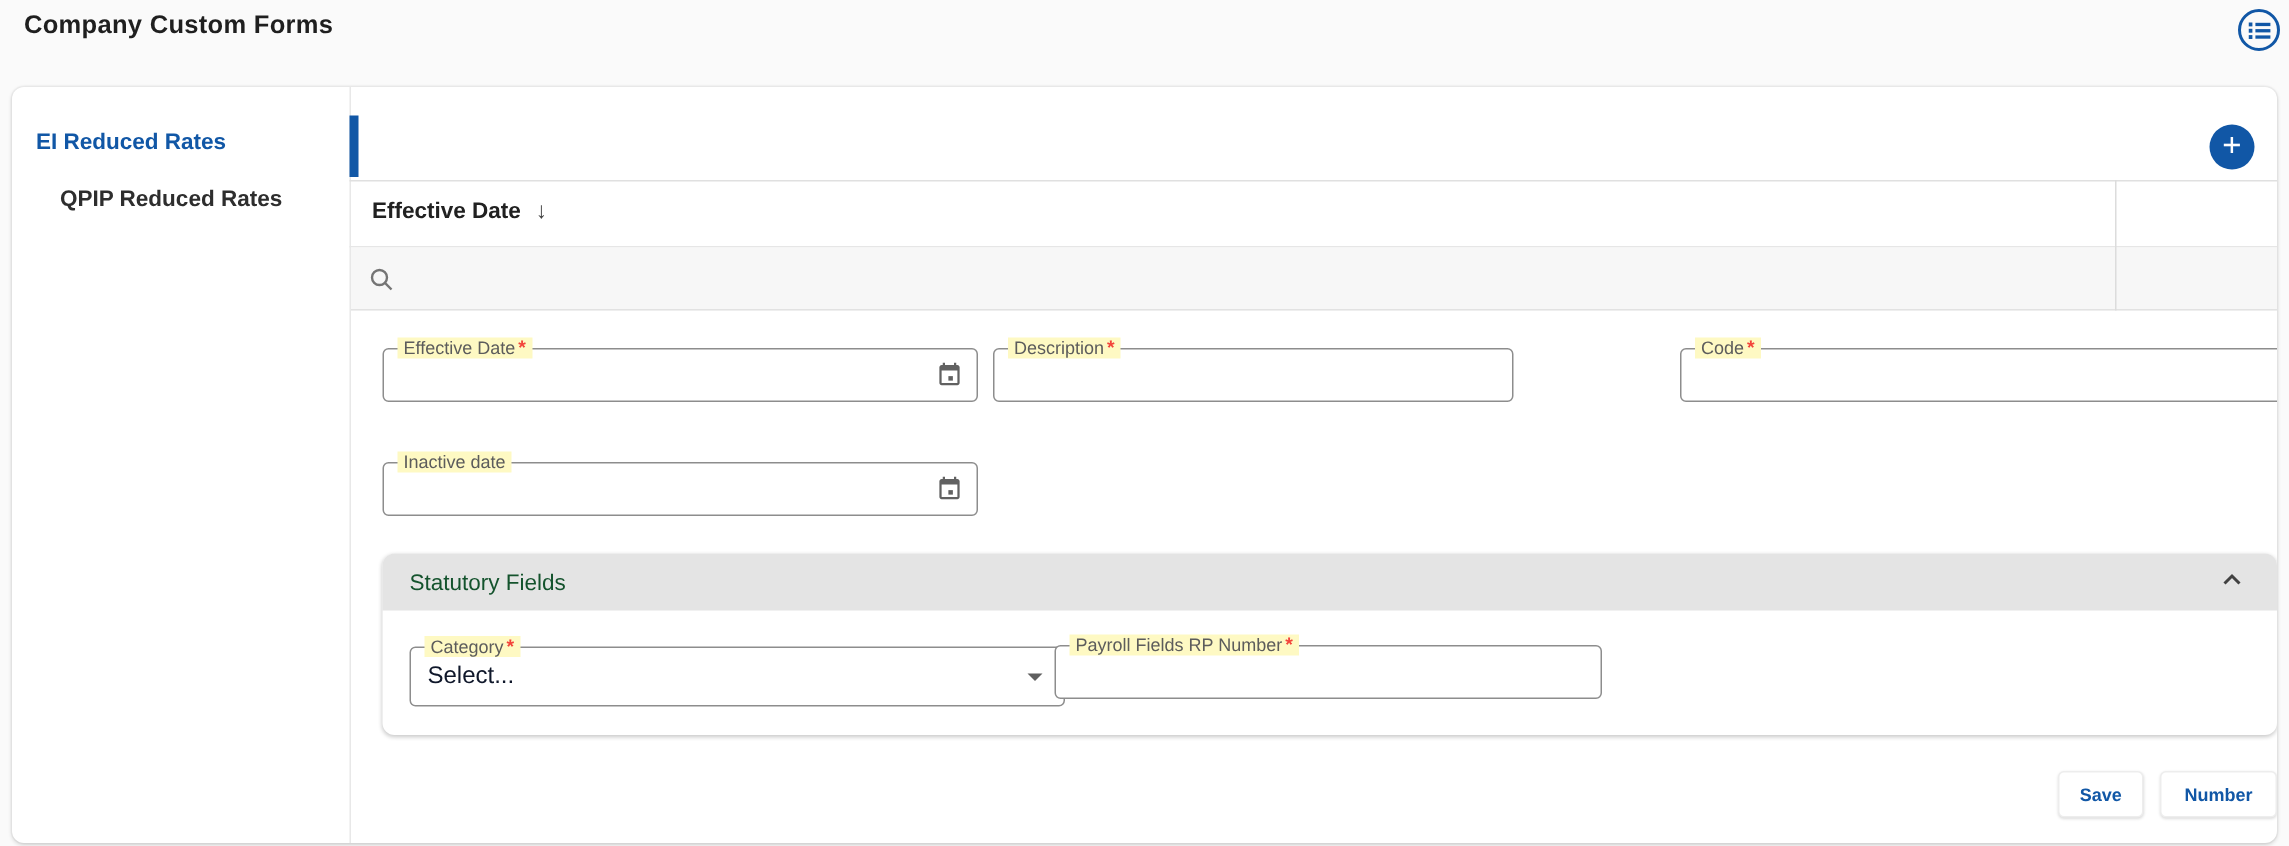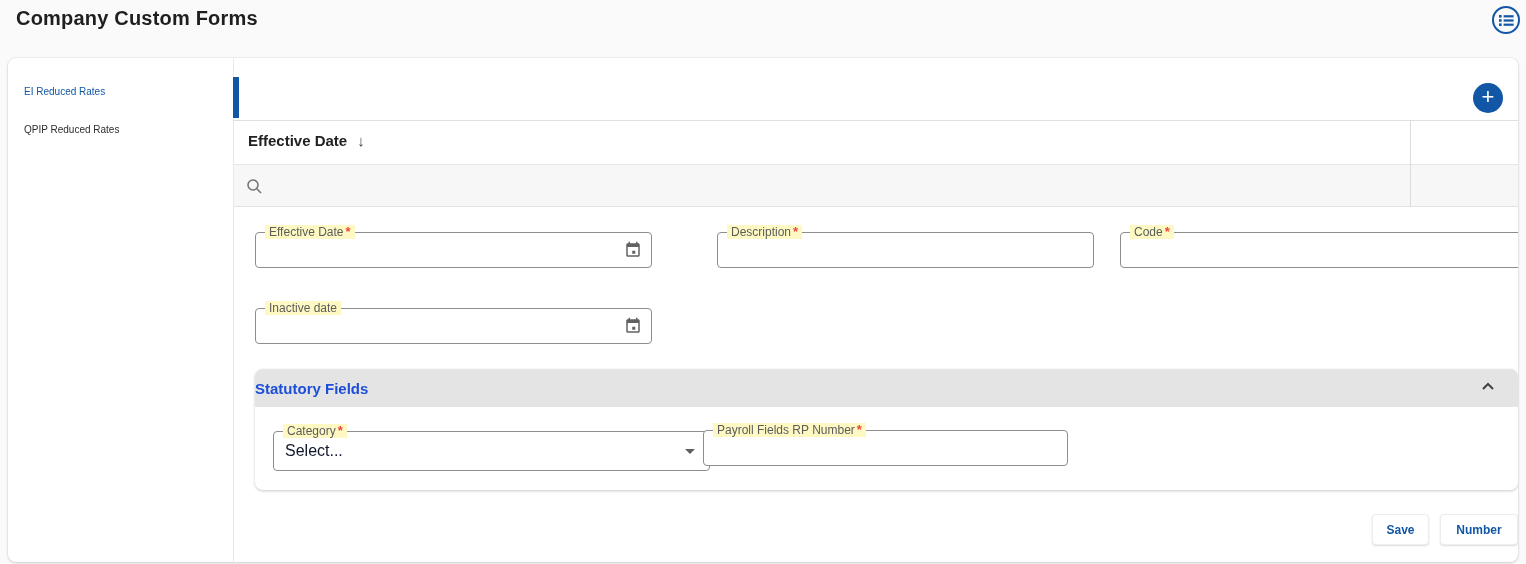--- a/index.html
+++ b/index.html
@@ -6,38 +6,38 @@
   html,body { width:1526px; height:564px; }
   body {
     position: relative;
     background: #fafafa;
     font-family: "Liberation Sans", sans-serif;
     overflow: hidden;
   }
   
   .app-title {
     position:absolute; left:16px; top:7px;
-    font-size:20px; font-weight:700; color:#1f1f1f; letter-spacing:0.2px;
+    font-size:17px; font-weight:700; color:#1f1f1f; letter-spacing:0.2px;
   }
   .header-icon-btn {
     position:absolute; left:1492px; top:6px; width:28px; height:28px;
     border:2px solid #1157a6; border-radius:50%ая;
     border-radius:50%; background:transparent; cursor:pointer;
     display:flex; align-items:center; justify-content:center;
   }
   
   .card {
     position:absolute; left:8px; top:58px; width:1510px; height:504px;
     background:#fff; border-radius:8px;
     box-shadow:0 1px 3px rgba(0,0,0,0.16), 0 0 0 1px rgba(0,0,0,0.03);
     overflow:hidden;
   }
   
   .side-item {
-    position:absolute; left:16px; font-size:10px; font-weight:400;
+    position:absolute; left:16px; font-size:15px; font-weight:700;
     color:#2e2e2e; cursor:pointer; white-space:nowrap;
   }
   .side-item.active { color:#1157a6; }
   .v-divider {
     position:absolute; left:225px; top:0; width:1px; height:504px; background:#e8e8e8;
   }
   .active-bar {
     position:absolute; left:225px; top:19px; width:6px; height:41px; background:#1157a6;
   }
   
@@ -83,21 +83,21 @@
   }
   
   .statutory {
     position:absolute; left:247px; top:311px; right:0; height:121px;
     border-radius:8px; box-shadow:0 1px 3px rgba(0,0,0,0.22); background:#fff;
   }
   .stat-header {
     position:relative; height:38px; background:#e4e4e4; border-radius:8px 8px 0 0;
     display:flex; align-items:center; cursor:pointer;
   }
-  .stat-title { font-size:15px; font-weight:700; color:#1d4ed8; }
+  .stat-title { font-size:15px; font-weight:400; color:#14532d; margin-left:18px; }
   .chevron { position:absolute; right:24px; top:13px; }
   .select-field { height:40px; cursor:pointer; }
   .select-value { position:absolute; left:11px; top:10px; font-size:16px; color:#0f172a; }
   .caret {
     position:absolute; right:14px; top:17px; width:0; height:0;
     border-left:5px solid transparent; border-right:5px solid transparent;
     border-top:5px solid #5f5f5f;
   }
   
   .btn {
@@ -121,21 +121,21 @@
       <rect x="4.6" y="5.4" width="10" height="2.2" fill="#1157a6"></rect>
     <rect x="0" y="9.4" width="2.6" height="2.6" fill="#1157a6"></rect>
       <rect x="4.6" y="9.6" width="10" height="2.2" fill="#1157a6"></rect>
   </svg>
 </button>
 
 <div class="card">
 
   <div>
     <div class="side-item active" style="top:28px;">EI Reduced Rates</div>
-    <div class="side-item" style="top:66px;">QPIP Reduced Rates</div>
+    <div class="side-item" style="top:66px;margin-left:16px;">QPIP Reduced Rates</div>
   </div>
   <div class="v-divider"></div>
   <div class="active-bar"></div>
 
   <div class="toolbar-border"></div>
   <button class="add-btn">+</button>
 
   <div class="col-header"><span>Effective Date</span><span class="sort-arrow">↓</span></div>
   <div class="header-bottom"></div>
 
@@ -152,21 +152,21 @@
     <label class="flabel"><span>Effective Date</span><span class="req">*</span></label>
     <input class="finput" style="">
     <button class="cal-btn">
       <svg width="18" height="18" viewBox="0 0 24 24">
         <path fill="#616161" d="M19 3h-1V1h-2v2H8V1H6v2H5c-1.1 0-2 .9-2 2v14c0 1.1.9 2 2 2h14c1.1 0 2-.9 2-2V5c0-1.1-.9-2-2-2zm0 16H5V8h14v11z"></path>
         <rect x="11" y="13" width="4" height="4" fill="#616161"></rect>
       </svg>
     </button>
   </div>
 
-  <div class="field" style="left:709px; top:174px; width:377px;">
+  <div class="field" style="left:654px; top:174px; width:347px;">
     <label class="flabel"><span>Description</span><span class="req">*</span></label>
     <input class="finput" style="">
   </div>
 
   <div class="field" style="left:1112px; top:174px; width:420px;">
     <label class="flabel"><span>Code</span><span class="req">*</span></label>
     <input class="finput" style="">
   </div>
 
   <div class="field" style="left:247px; top:250px; width:397px;">

